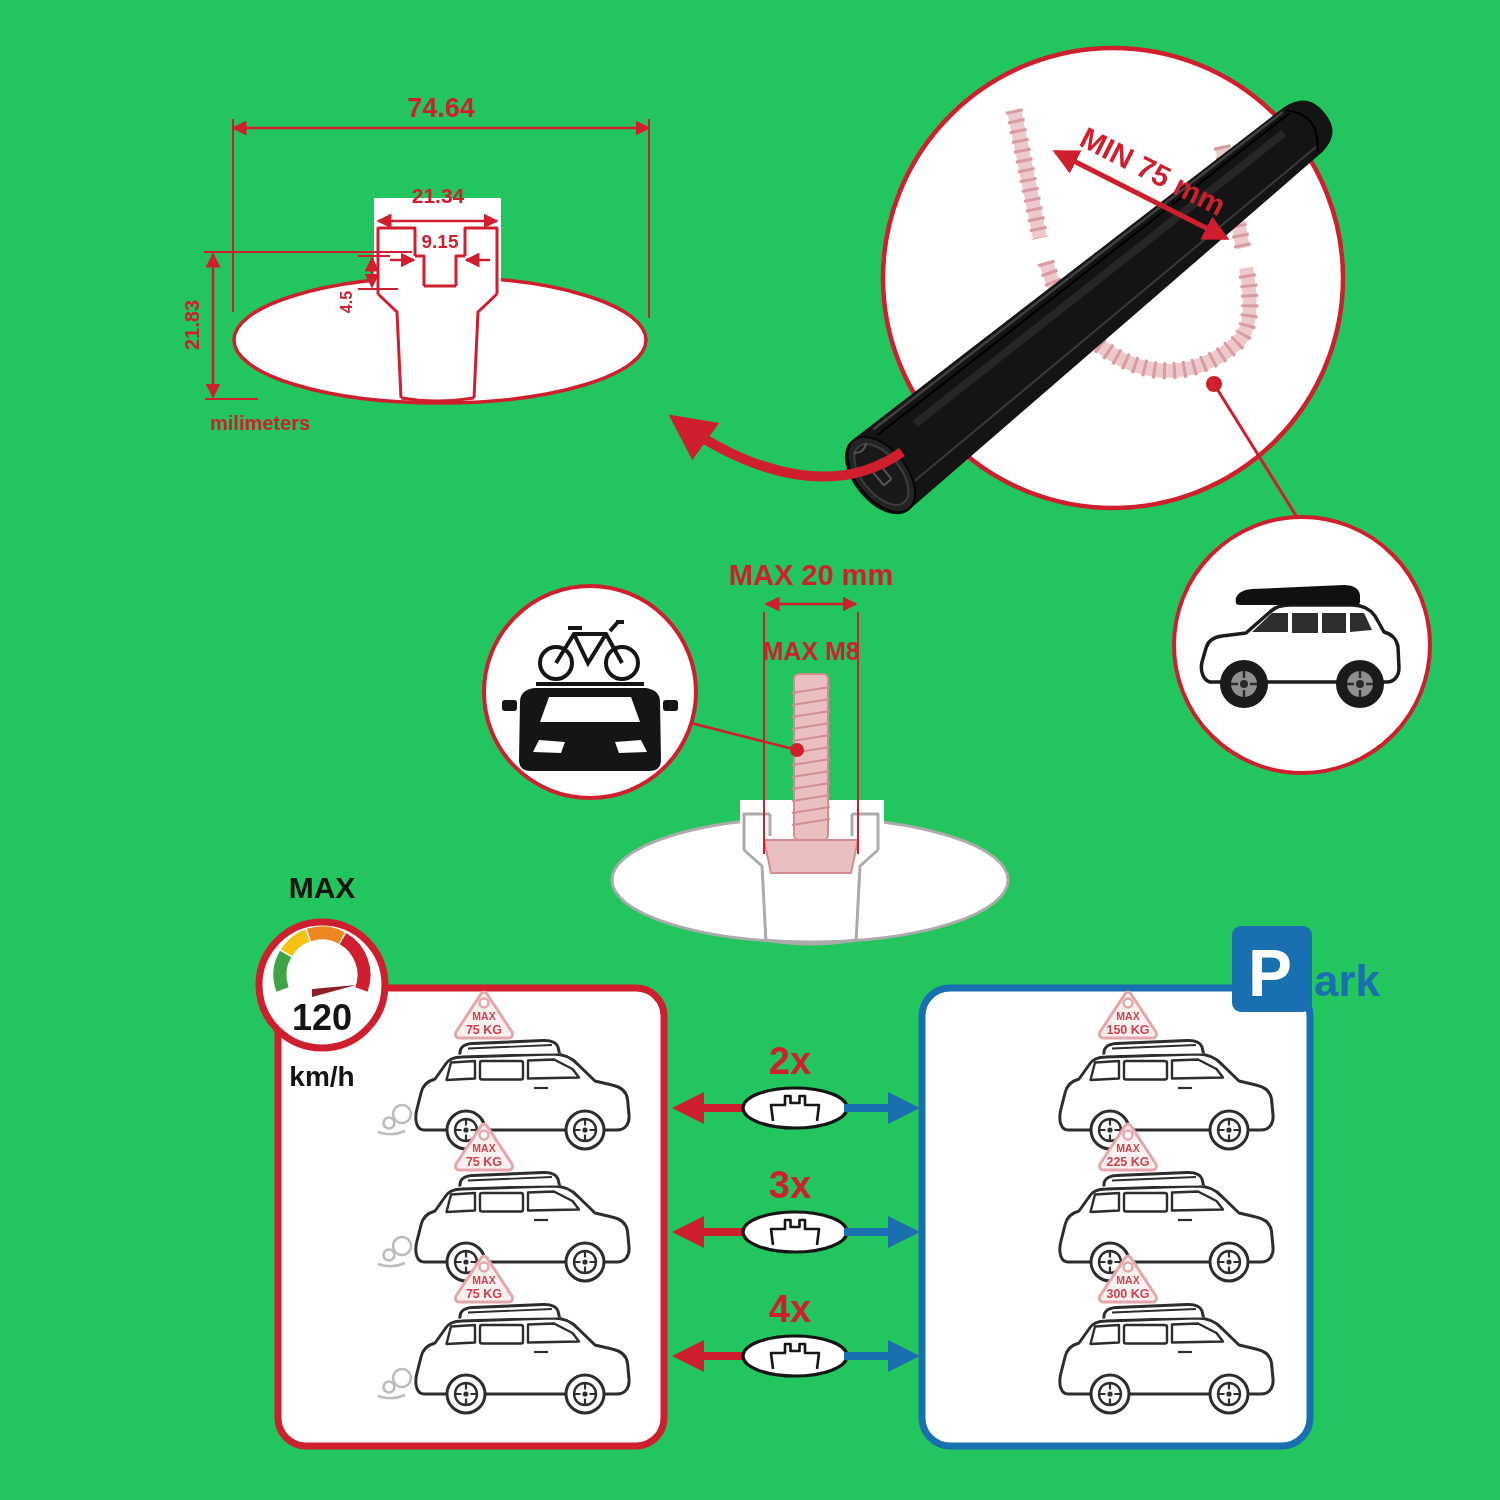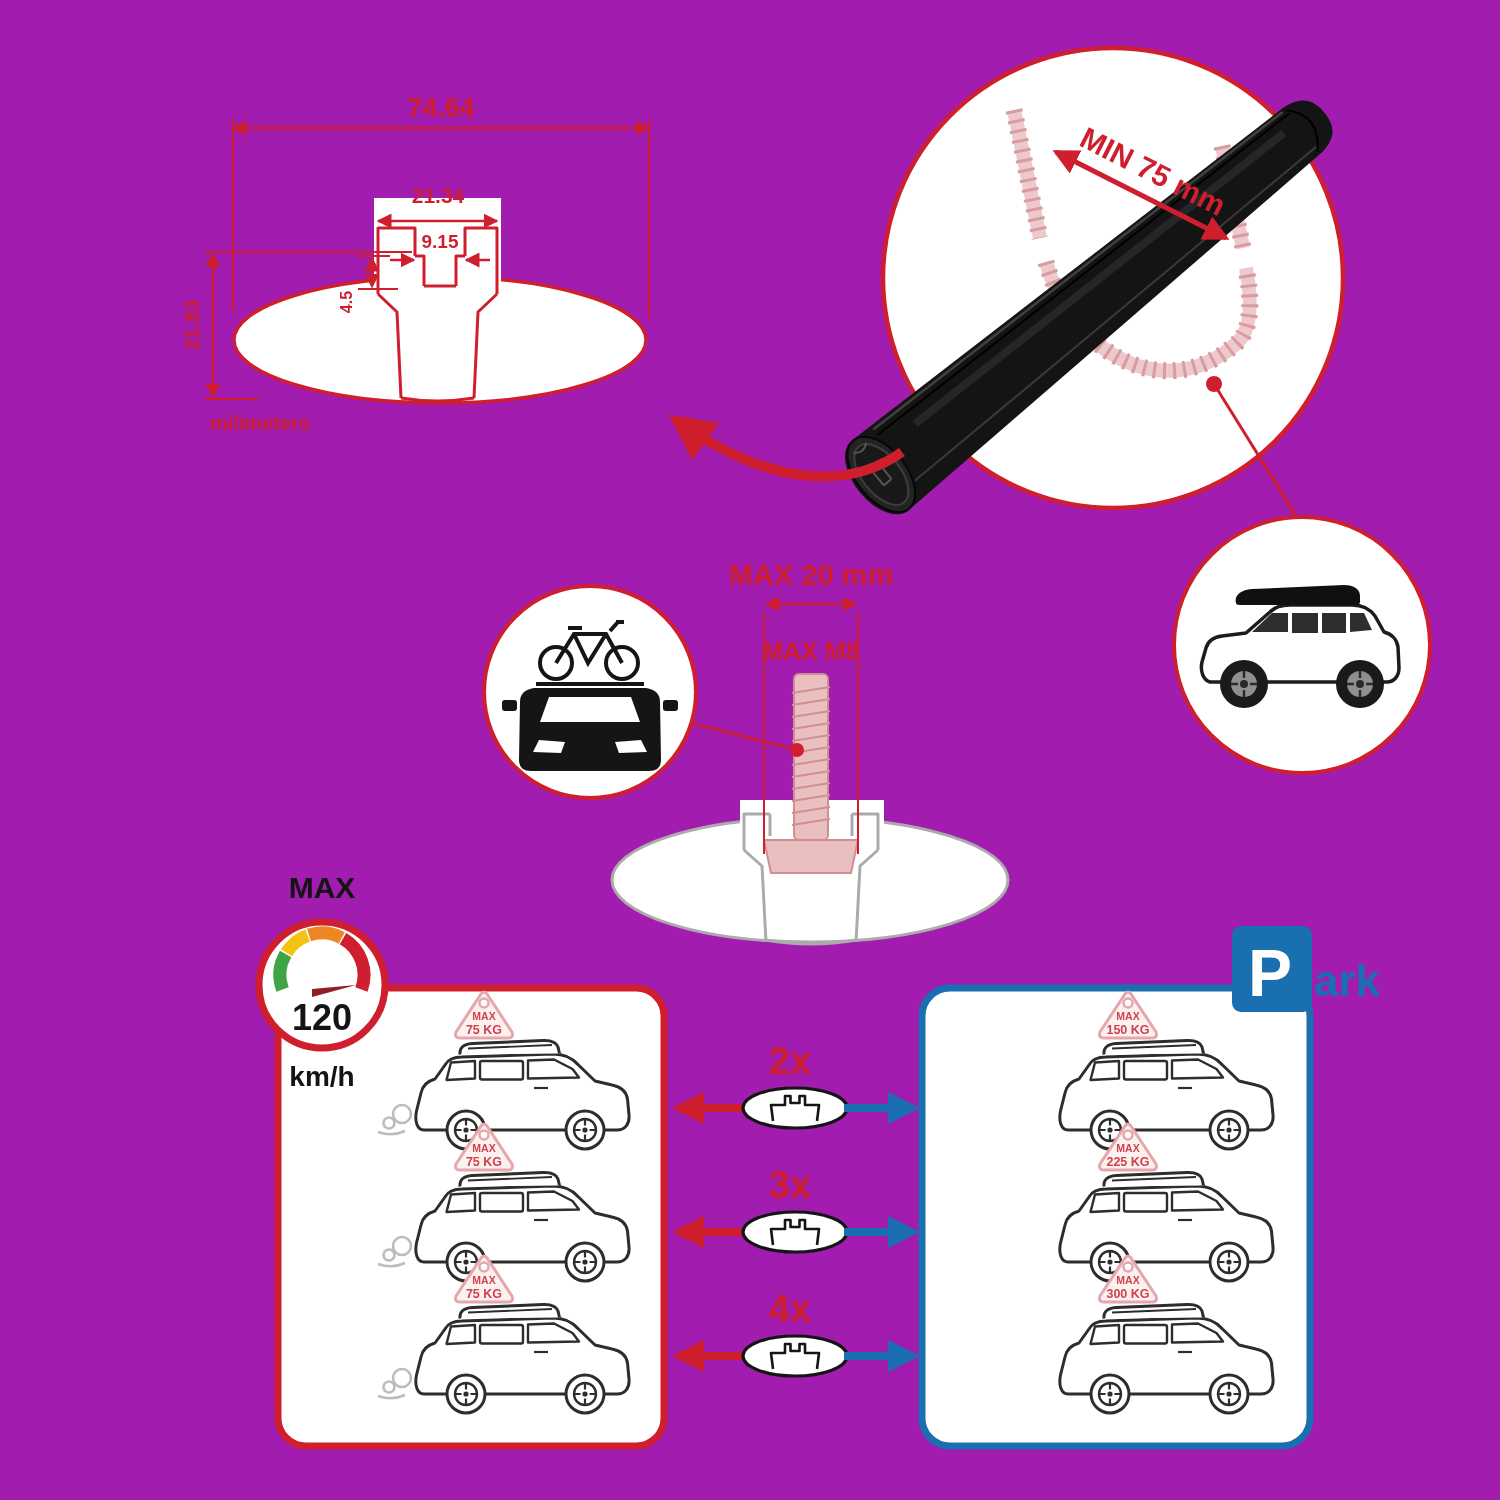--- a/index.html
+++ b/index.html
@@ -1,16 +1,16 @@
 <!DOCTYPE html>
 <html><head>
 <meta charset="utf-8">
 <style>
   html,body{margin:0;padding:0;background:#fff;}
-  .canvas{position:relative;width:1500px;height:1500px;background:#a21caf;overflow:hidden;}
+  .canvas{position:relative;width:1500px;height:1500px;background:#22c55e;overflow:hidden;}
   svg{position:absolute;left:0;top:0;}
   text{font-family:"Liberation Sans",sans-serif;}
   .red-t{fill:#cf1f2e;font-weight:bold;}
   .blk-t{fill:#141414;font-weight:bold;}
   .blue-t{fill:#1a6fb0;font-weight:bold;}
   .white-t{fill:#ffffff;font-weight:bold;}
   .badge-t{fill:#d2404a;font-weight:bold;}
 </style>
 </head>
 <body>

